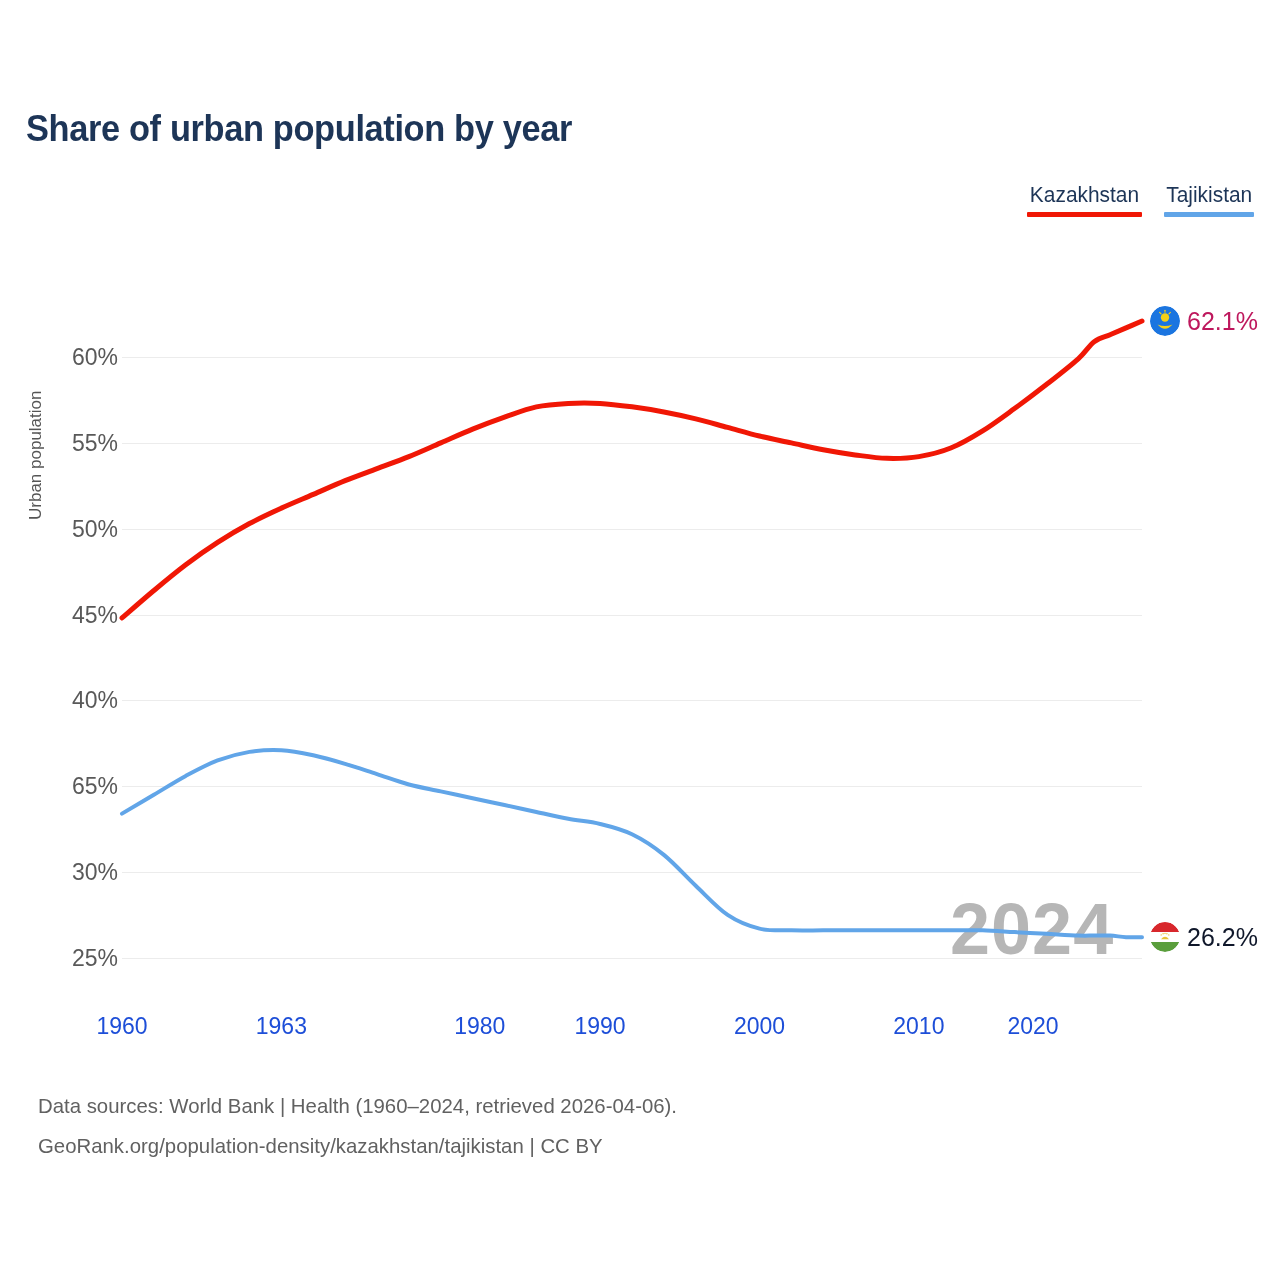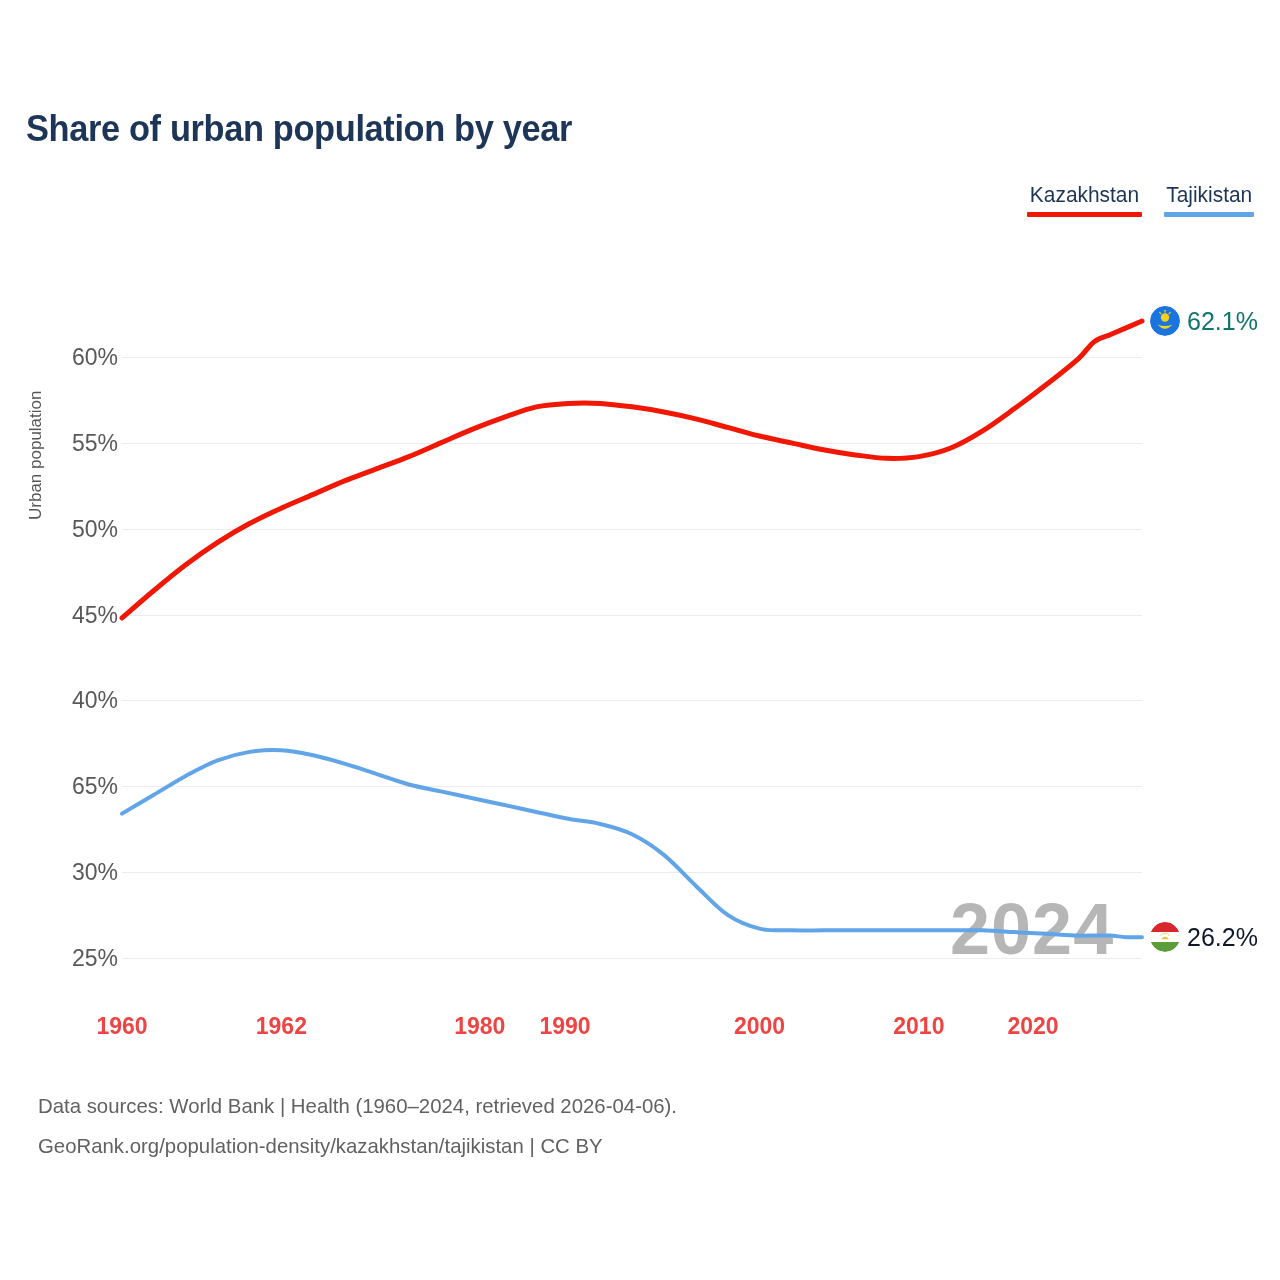--- a/index.html
+++ b/index.html
@@ -85,24 +85,23 @@
     color: #595959;
     font-family: "Liberation Sans", sans-serif;
     white-space: nowrap;
     text-align: center;
   }
   .ytick-wrap { position: absolute; left: 0; width: 118px; }
   .xlabel-tick {
     position: absolute;
     transform: translateX(-50%);
     font-size: 23px;
-    color: #ef4444;
-    font-family: "Liberation Sans", sans-serif;
-    white-space: nowrap;
-    font-weight: bold;
+    color: #1d4ed8;
+    font-family: "Liberation Sans", sans-serif;
+    white-space: nowrap;
   }
   .axis-title-y {
     position: absolute;
     left: 26px;
     top: 520px;
     font-size: 17px;
     color: #555;
     font-family: "Liberation Sans", sans-serif;
     transform: rotate(-90deg);
     transform-origin: left top;
@@ -191,42 +190,42 @@
       </div>
       <div style="position: absolute; left: 122px; top: 442.899px; width: 1020px; height: 1px; background: rgb(236, 236, 236);"></div>
       <div class="ytick-wrap" style="top: 442.899px;">
         <span class="ylabel-tick">55%</span>
       </div>
       <div style="position: absolute; left: 122px; top: 357.076px; width: 1020px; height: 1px; background: rgb(236, 236, 236);"></div>
       <div class="ytick-wrap" style="top: 357.076px;">
         <span class="ylabel-tick">60%</span>
       </div>
       <div class="xlabel-tick" style="left: 122px; top: 1013px;">1960</div>
-      <div class="xlabel-tick" style="left: 281.375px; top: 1013px;">1962</div>
+      <div class="xlabel-tick" style="left: 281.375px; top: 1013px;">1963</div>
       <div class="xlabel-tick" style="left: 440.75px; top: 1013px; margin-left: 39px;">1980</div>
-      <div class="xlabel-tick" style="left: 565px; top: 1013px;">1990</div>
+      <div class="xlabel-tick" style="left: 600px; top: 1013px;">1990</div>
       <div class="xlabel-tick" style="left: 759.5px; top: 1013px;">2000</div>
       <div class="xlabel-tick" style="left: 918.875px; top: 1013px;">2010</div>
       <div class="xlabel-tick" style="left: 1033px; top: 1013px;">2020</div>
       <svg width="1280" height="1280" style="position: absolute; left: 0px; top: 0px;">
         <path d="M 122.00 617.98 C 127.31 613.40, 143.25 599.38, 153.88 590.51 C 164.50 581.65, 175.13 572.78, 185.75 564.77 C 196.38 556.76, 207.00 549.32, 217.63 542.45 C 228.25 535.59, 238.88 529.29, 249.50 523.57 C 260.13 517.85, 270.75 512.99, 281.38 508.12 C 292.00 503.26, 302.63 498.97, 313.25 494.39 C 323.88 489.82, 334.50 484.95, 345.13 480.66 C 355.75 476.37, 366.38 472.65, 377.00 468.65 C 387.63 464.64, 398.25 460.92, 408.88 456.63 C 419.50 452.34, 430.13 447.48, 440.75 442.90 C 451.38 438.32, 462.00 433.46, 472.63 429.17 C 483.25 424.88, 493.88 420.87, 504.50 417.15 C 515.13 413.43, 525.75 409.14, 536.38 406.85 C 547.00 404.56, 557.63 403.99, 568.25 403.42 C 578.88 402.85, 589.50 402.85, 600.13 403.42 C 610.75 403.99, 621.38 405.42, 632.00 406.85 C 642.63 408.28, 653.25 410.00, 663.88 412.00 C 674.50 414.01, 685.13 416.29, 695.75 418.87 C 706.38 421.44, 717.00 424.59, 727.63 427.45 C 738.25 430.31, 748.88 433.46, 759.50 436.03 C 770.13 438.61, 780.75 440.61, 791.38 442.90 C 802.00 445.19, 812.63 447.76, 823.25 449.76 C 833.88 451.77, 844.50 453.48, 855.13 454.91 C 865.75 456.34, 876.38 458.06, 887.00 458.35 C 897.63 458.63, 908.25 458.35, 918.88 456.63 C 929.50 454.91, 940.13 452.34, 950.75 448.05 C 961.38 443.76, 972.00 437.46, 982.63 430.88 C 993.25 424.30, 1003.88 416.29, 1014.50 408.57 C 1025.13 400.85, 1035.75 392.84, 1046.38 384.54 C 1057.00 376.24, 1070.28 365.94, 1078.25 358.79 C 1086.22 351.64, 1088.88 345.63, 1094.19 341.63 C 1099.50 337.62, 1104.81 337.05, 1110.13 334.76 C 1115.44 332.47, 1120.75 330.18, 1126.06 327.90 C 1131.38 325.61, 1139.34 322.17, 1142.00 321.03" fill="none" stroke="#f01705" stroke-width="5" stroke-linecap="round" stroke-linejoin="round"></path>
         <path d="M 122.00 813.65 C 127.31 810.51, 143.25 801.07, 153.88 794.77 C 164.50 788.48, 175.13 781.61, 185.75 775.89 C 196.38 770.17, 207.00 764.45, 217.63 760.44 C 228.25 756.44, 238.88 753.58, 249.50 751.86 C 260.13 750.14, 270.75 749.57, 281.38 750.14 C 292.00 750.72, 302.63 753.01, 313.25 755.29 C 323.88 757.58, 334.50 760.73, 345.13 763.88 C 355.75 767.02, 366.38 770.74, 377.00 774.17 C 387.63 777.61, 398.25 781.61, 408.88 784.47 C 419.50 787.33, 430.13 789.05, 440.75 791.34 C 451.38 793.63, 462.00 795.92, 472.63 798.21 C 483.25 800.49, 493.88 802.78, 504.50 805.07 C 515.13 807.36, 525.75 809.65, 536.38 811.94 C 547.00 814.23, 557.63 816.80, 568.25 818.80 C 578.88 820.81, 589.50 821.38, 600.13 823.95 C 610.75 826.53, 621.38 829.10, 632.00 834.25 C 642.63 839.40, 653.25 846.27, 663.88 854.85 C 674.50 863.43, 685.13 875.73, 695.75 885.74 C 706.38 895.76, 717.00 907.77, 727.63 914.92 C 738.25 922.08, 748.88 926.08, 759.50 928.66 C 770.13 931.23, 780.75 930.09, 791.38 930.37 C 802.00 930.66, 812.63 930.37, 823.25 930.37 C 833.88 930.37, 844.50 930.37, 855.13 930.37 C 865.75 930.37, 876.38 930.37, 887.00 930.37 C 897.63 930.37, 908.25 930.37, 918.88 930.37 C 929.50 930.37, 940.13 930.37, 950.75 930.37 C 961.38 930.37, 972.00 930.09, 982.63 930.37 C 993.25 930.66, 1003.88 931.52, 1014.50 932.09 C 1025.13 932.66, 1035.75 933.23, 1046.38 933.81 C 1057.00 934.38, 1070.28 935.24, 1078.25 935.52 C 1086.22 935.81, 1088.88 935.52, 1094.19 935.52 C 1099.50 935.52, 1104.81 935.24, 1110.13 935.52 C 1115.44 935.81, 1120.75 936.95, 1126.06 937.24 C 1131.38 937.52, 1139.34 937.24, 1142.00 937.24" fill="none" stroke="#61a5e8" stroke-width="4" stroke-linecap="round" stroke-linejoin="round"></path>
       </svg>
       <div class="endpoint" style="left: 1150px; top: 321.03px;">
         <span class="flag-badge"><svg viewBox="0 0 30 30" width="30" height="30">
        <circle cx="15" cy="15" r="15" fill="#1b75e0"></circle>
        <circle cx="15" cy="11.5" r="4.2" fill="#f5d117"></circle>
        <g stroke="#f5d117" stroke-width="1.1" stroke-linecap="round">
          <line x1="15" y1="4.2" x2="15" y2="6.3"></line>
          <line x1="9.6" y1="6.3" x2="11.1" y2="7.8"></line>
          <line x1="20.4" y1="6.3" x2="18.9" y2="7.8"></line>
        </g>
        <path d="M7.5 18.5 Q15 27 22.5 18.5 Q15 21.5 7.5 18.5 Z" fill="#f5d117"></path>
      </svg></span>
-        <span class="end-value" style="color: #0f766e;">62.1%</span>
+        <span class="end-value" style="color: #be185d;">62.1%</span>
       </div>
       <div class="endpoint" style="left: 1150px; top: 937.238px;">
         <span class="flag-badge"><svg viewBox="0 0 30 30" width="30" height="30">
        <defs>
               <clipPath id="tjclip">
                 <circle cx="15" cy="15" r="15"></circle>
               </clipPath>
             </defs>
        <g clip-path="url(#tjclip)">
          <rect x="0" y="0" width="30" height="10" fill="#d8272c"></rect>

